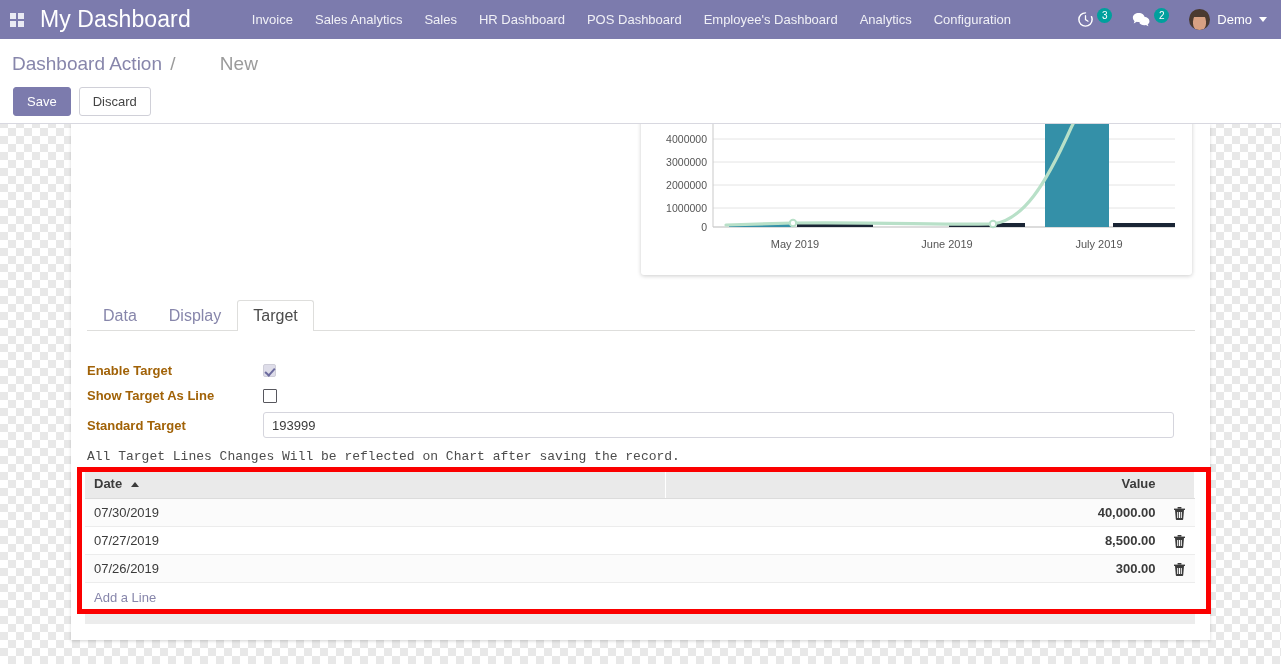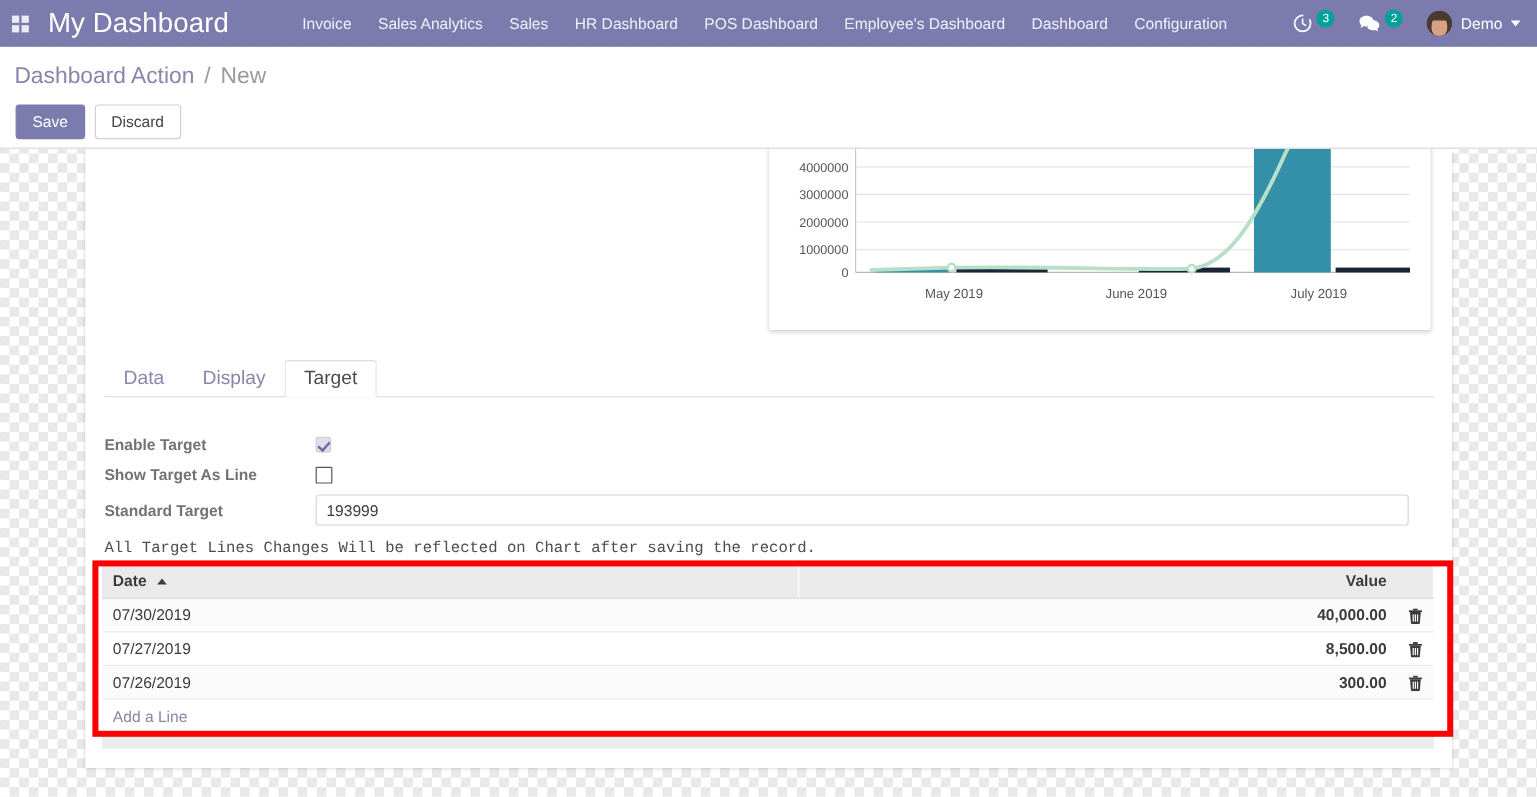--- a/index.html
+++ b/index.html
@@ -118,21 +118,21 @@
     border-bottom: 1px solid #d8d8e0;
     z-index: 20;
   }
   .breadcrumb {
     position: absolute; left: 12px; top: 14px;
     font-size: 19px;
     white-space: nowrap;
   }
   .bc-link { color: #8786ab; cursor: pointer; }
   .bc-sep  { color: #9b9b9b; margin: 0 3px; }
-  .bc-cur  { color: #9b9b9b; }
+  .bc-cur  { color: #9b9b9b; margin-left: 36px; }
   .btn-row { position: absolute; left: 13px; top: 87px; display: flex; gap: 8px; }
   .btn {
     font-size: 13px;
     padding: 5px 13px;
     border-radius: 3px;
     cursor: pointer;
     line-height: 17px;
   }
   .btn-save {
     background: #7c7bad; color: #fff; border: 1px solid #7c7bad;
@@ -190,21 +190,21 @@
     border-radius: 3px 3px 0 0;
   }
 
   
   .form-area { position: absolute; left: 16px; top: 234px; width: 1108px; }
   .frow { display: flex; align-items: center; height: 25px; }
   .flabel {
     width: 176px;
     font-size: 13px;
     font-weight: bold;
-    color: #737373;
+    color: #a16207;
   }
   .fval { flex: 1; display: flex; align-items: center; }
   .cbx-on {
     width: 13px; height: 13px;
     background: #dedde9;
     border: 1px solid #cfced9;
     border-radius: 2px;
     position: relative;
   }
   .cbx-on::after {
@@ -313,21 +313,21 @@
     </div>
   </div>
   <div class="brand">My Dashboard</div>
   <div class="nav-items">
     <div class="nav-item">Invoice</div>
     <div class="nav-item">Sales Analytics</div>
     <div class="nav-item">Sales</div>
     <div class="nav-item">HR Dashboard</div>
     <div class="nav-item">POS Dashboard</div>
     <div class="nav-item">Employee's Dashboard</div>
-    <div class="nav-item">Dashboard</div>
+    <div class="nav-item">Analytics</div>
     <div class="nav-item">Configuration</div>
   </div>
 
   <div class="nav-right">
     <div class="sysitem">
       <svg class="icon-clock" viewBox="0 0 20 20">
         <path d="M10 2.2a7.8 7.8 0 1 0 0 15.6 7.8 7.8 0 0 0 0-15.6z" fill="none" stroke="#ffffff" stroke-width="1.7" stroke-dasharray="40 9" stroke-linecap="round"></path>
         <path d="M10 5.6v4.6l3 1.8" fill="none" stroke="#ffffff" stroke-width="1.5" stroke-linecap="round"></path>
       </svg>
       <span class="badge">3</span>

